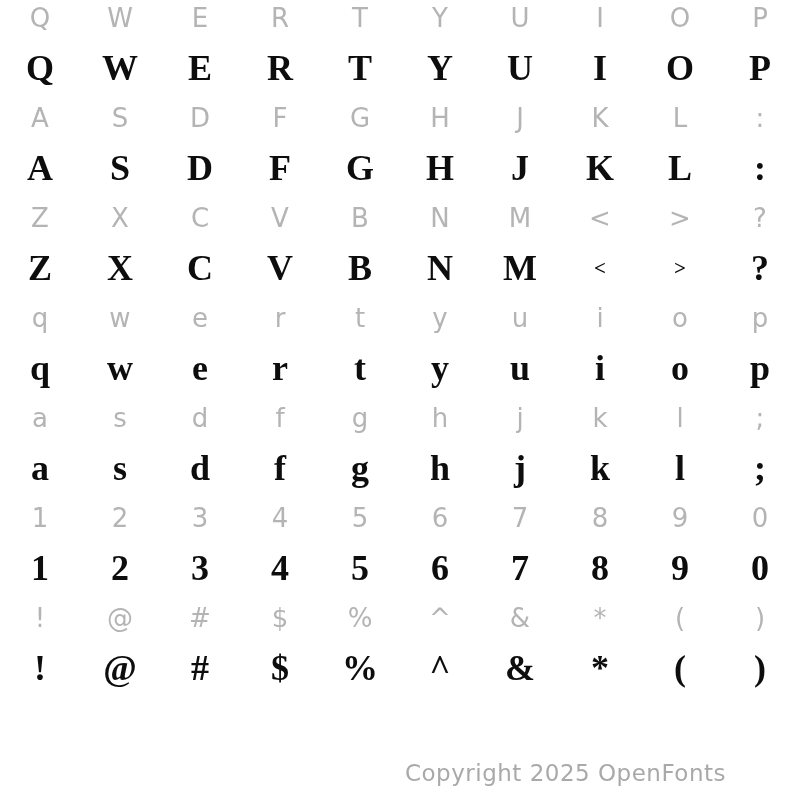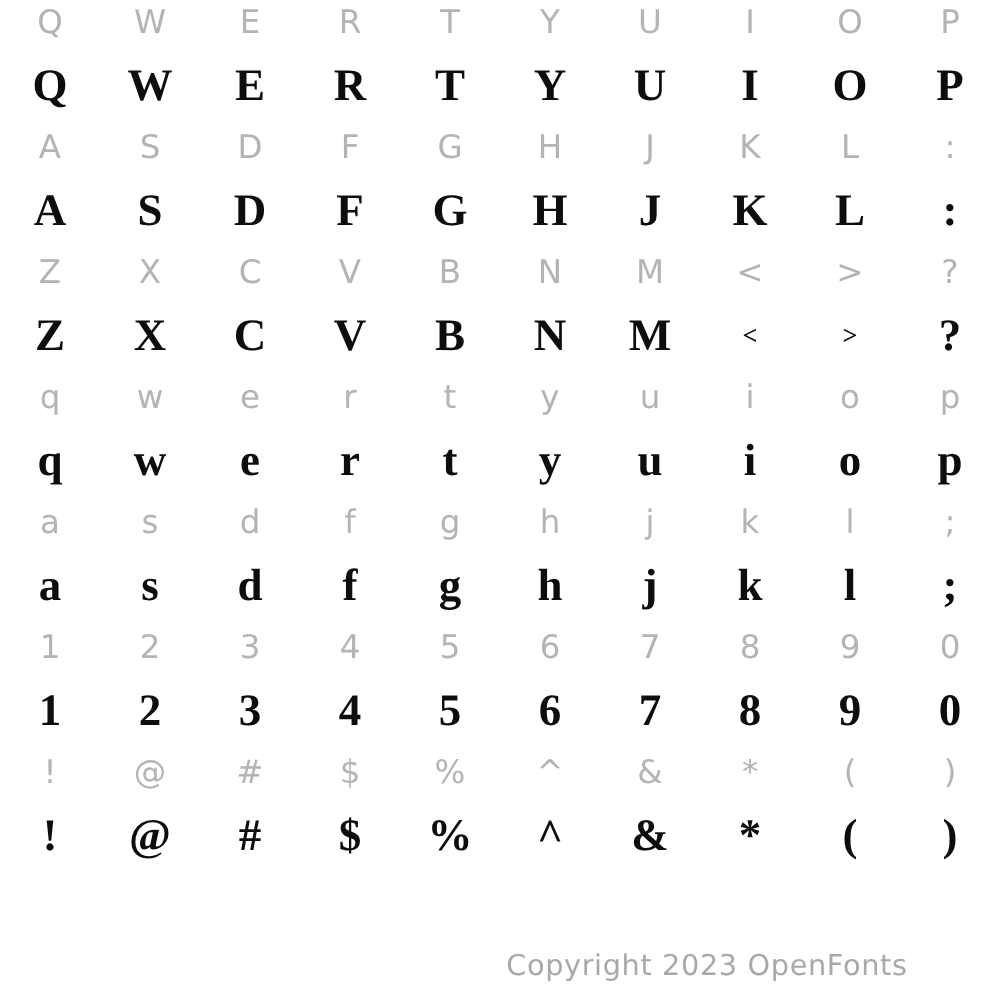--- a/index.html
+++ b/index.html
@@ -227,14 +227,14 @@
         <span class="cell">#</span>
         <span class="cell">$</span>
         <span class="cell">%</span>
         <span class="cell">^</span>
         <span class="cell">&amp;</span>
         <span class="cell">*</span>
         <span class="cell">(</span>
         <span class="cell">)</span>
       </div>
     </div>
-  <div class="watermark">Copyright 2023 OpenFonts</div>
+  <div class="watermark">Copyright 2025 OpenFonts</div>
 </main>
 
 </body></html>

